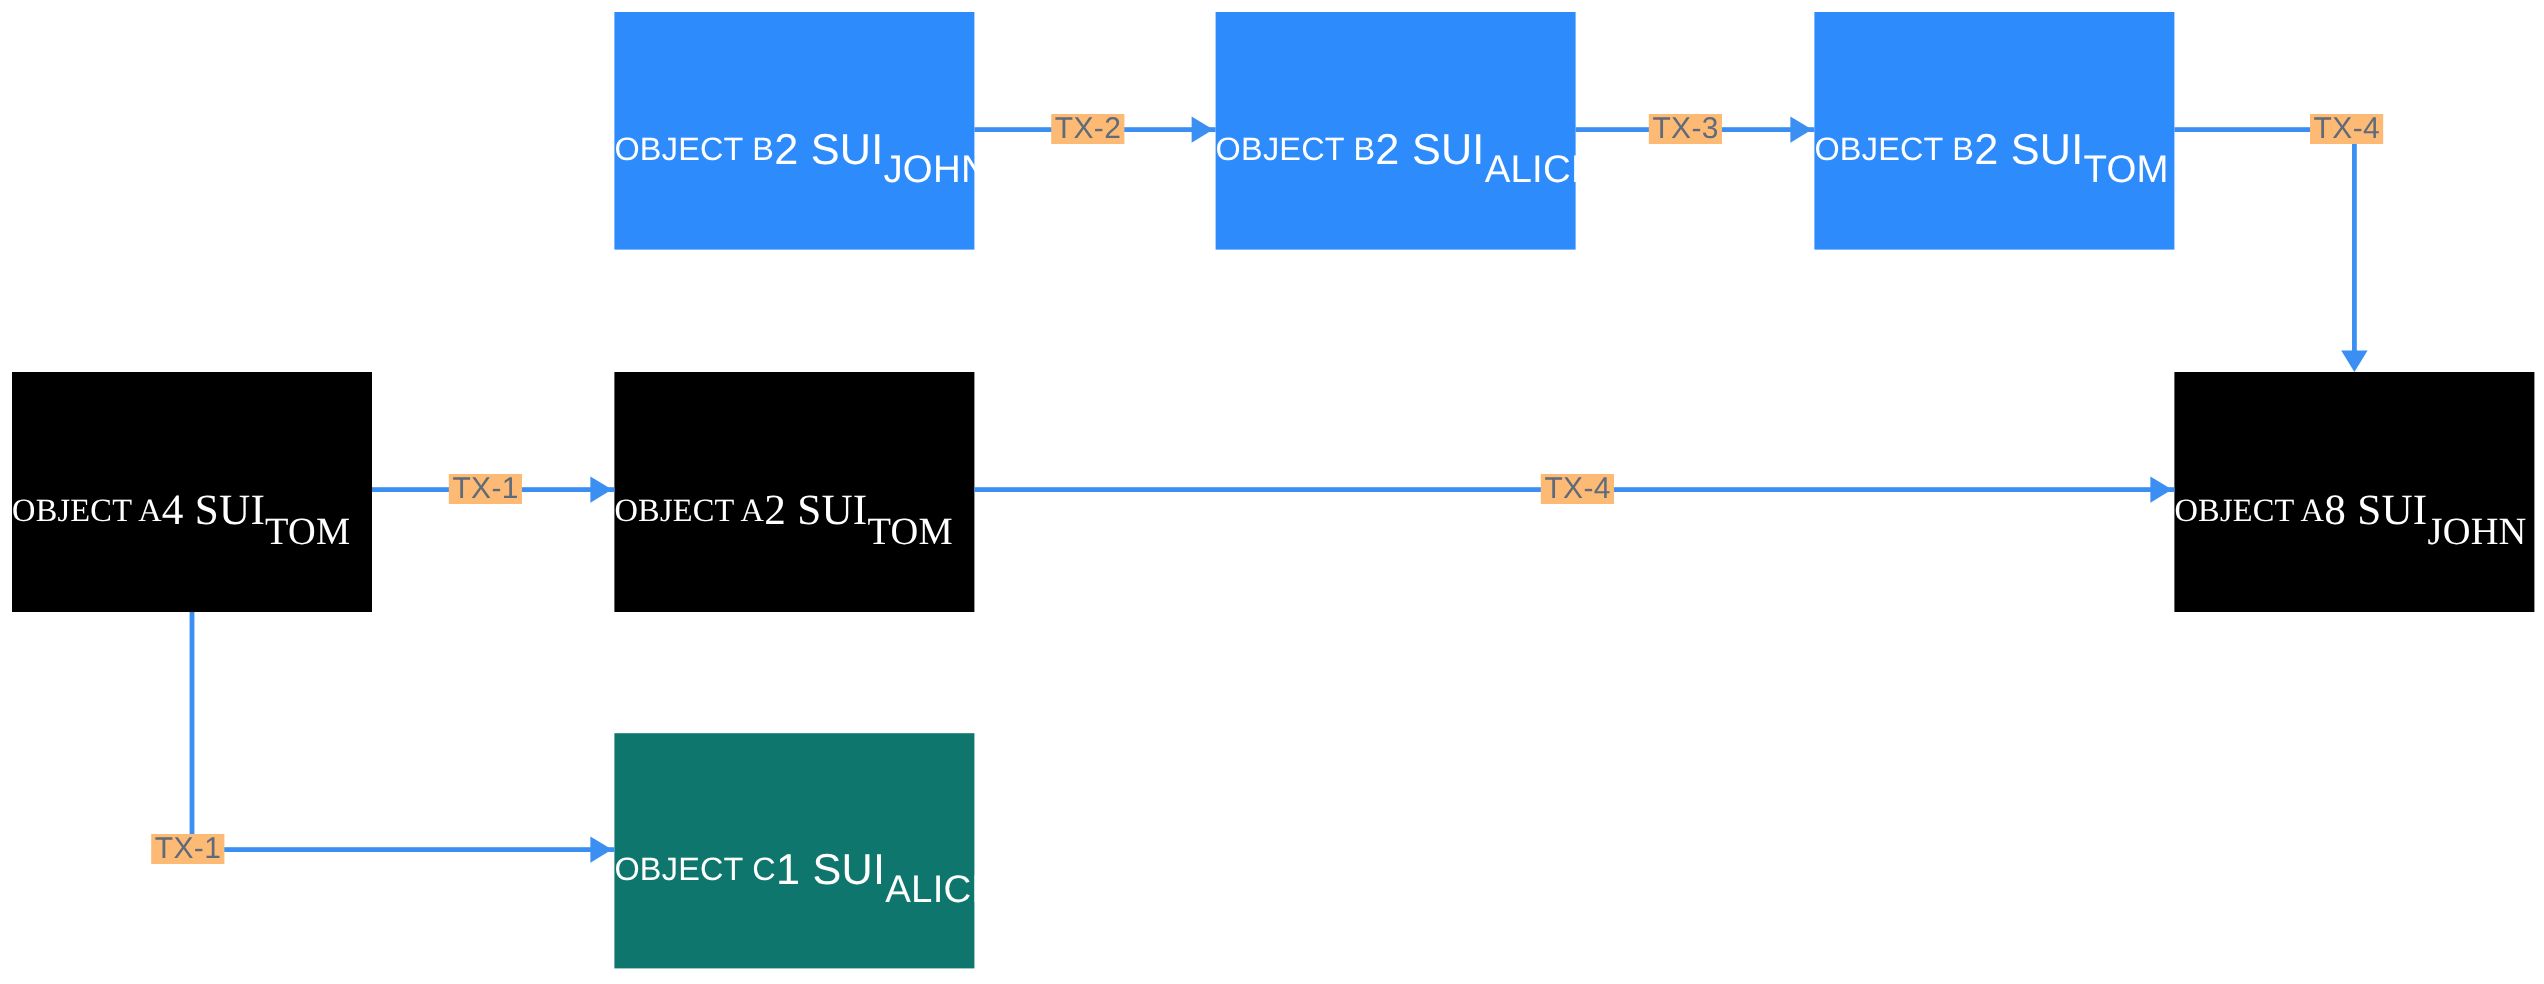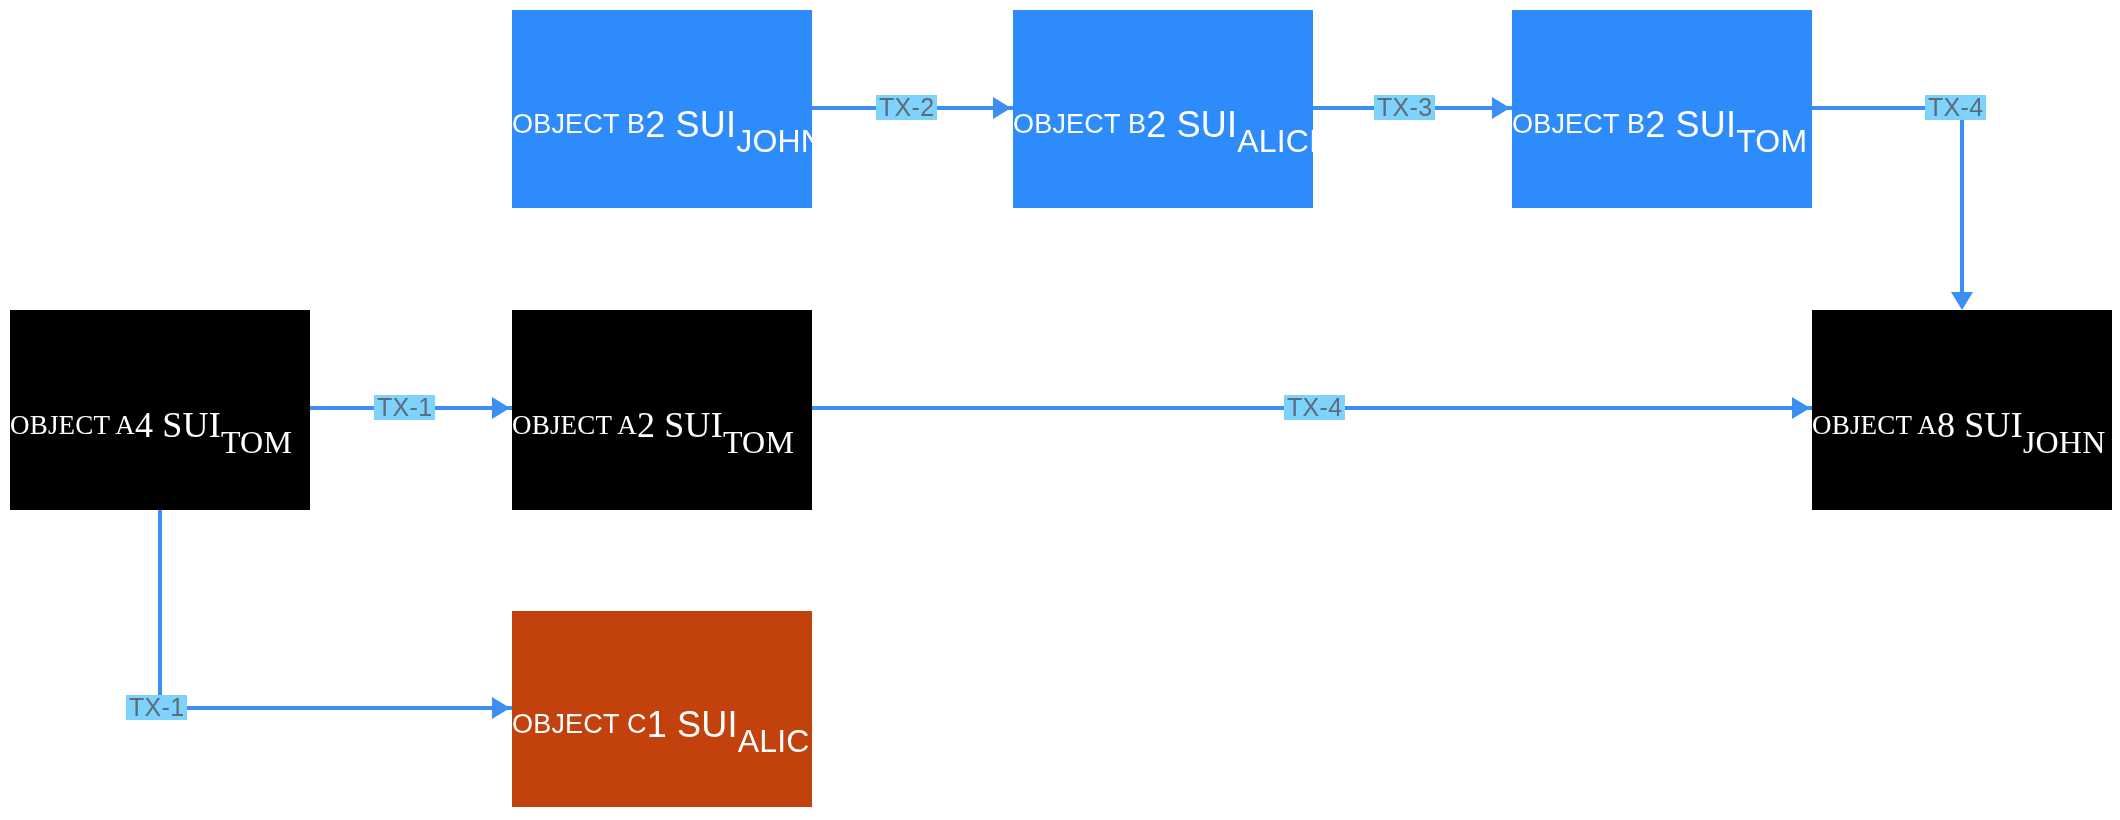--- a/index.html
+++ b/index.html
@@ -44,21 +44,21 @@
   }
   .node .node-owner {
     font-size: 32px;
     line-height: 35px;
     letter-spacing: 0.2px;
     white-space: nowrap;
   }
 
   .node.theme-blue  { background: #2e8bfc; }
   .node.theme-black { background: #000000; font-family: Liberation Serif, serif; }
-  .node.theme-gray  { background: #c2410c; justify-content: space-between; }
+  .node.theme-gray  { background: #0f766e; justify-content: space-between; }
 
   
   .edge-line {
     position: absolute;
     background: #3b8ff3;
   }
   .edge-h { height: 4px; }
   .edge-v { width: 4px; }
 
   .arrow-right {
@@ -76,21 +76,21 @@
     border-left: 11px solid transparent;
     border-right: 11px solid transparent;
     border-top: 18px solid #3b8ff3;
   }
 
   .edge-label {
     position: absolute;
     font-size: 25px;
     line-height: 25px;
     color: #5f6b7a;
-    background: #7dd3fc;
+    background: #fdba74;
     padding: 0 3px;
     white-space: nowrap;
     letter-spacing: 0.3px;
     user-select: none;
   }
 </style>
 </head>
 <body>
 
 <div id="canvas">

